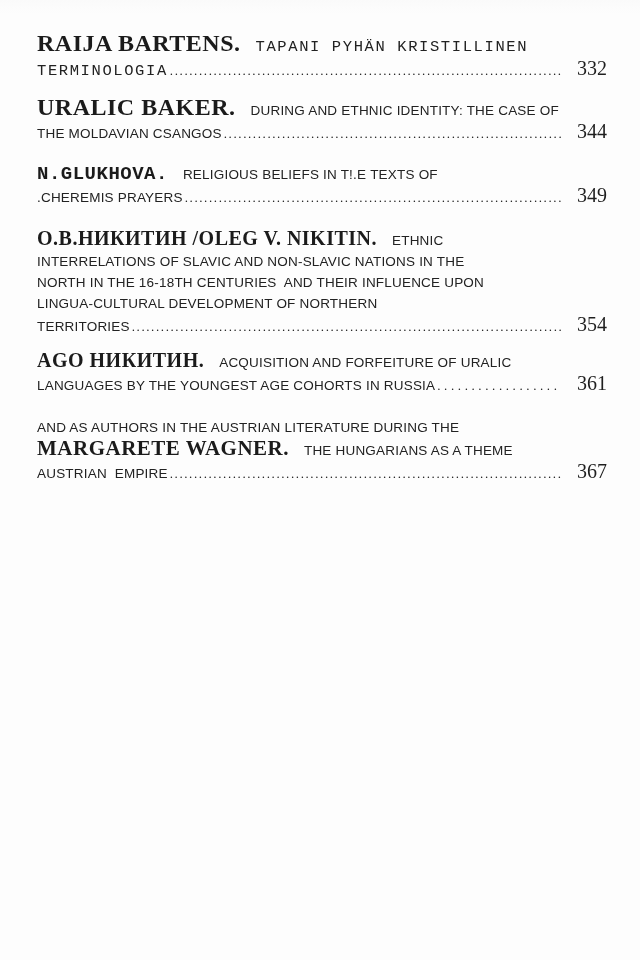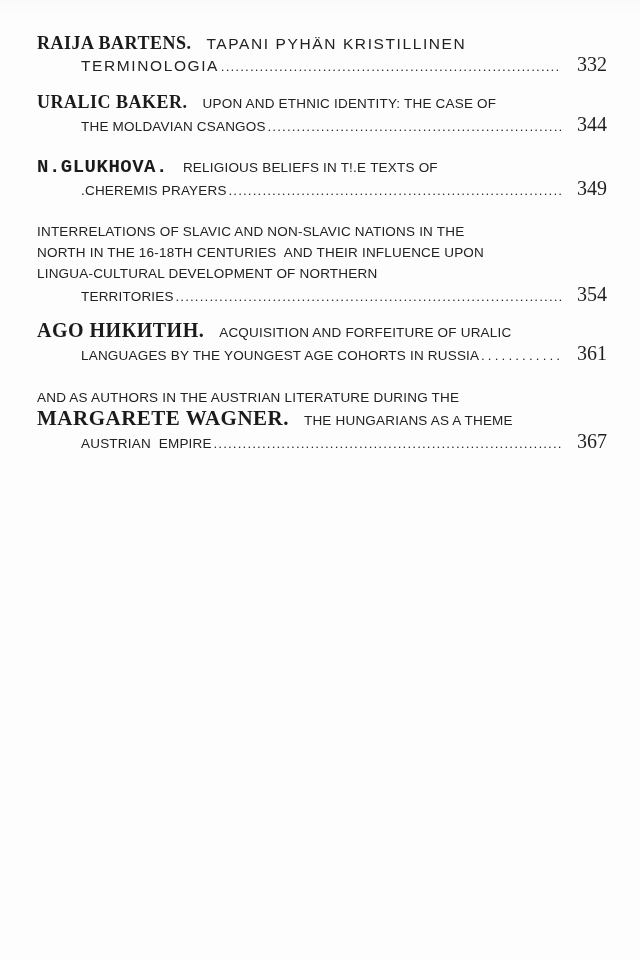--- a/index.html
+++ b/index.html
@@ -23,39 +23,38 @@
     background: linear-gradient(180deg, #fafafa 0px, #fdfdfd 14px);
   }
   .entry { margin: 0; }
   .line {
     line-height: 21px;
     white-space: nowrap;
   }
   .line.last {
     display: flex;
     align-items: baseline;
-    margin-left: 44px;
   }
   
   .author {
     font-family: "Liberation Serif", "DejaVu Serif", serif;
     font-weight: bold;
     letter-spacing: 0.5px;
     margin-right: 15px;
   }
   
   .title-frag {
     font-family: "Liberation Sans", "DejaVu Sans", sans-serif;
     font-size: 13.5px;
     letter-spacing: 0.2px;
     color: #222;
   }
   
   .e1 .title-frag {
-    font-family: Liberation Sans, sans-serif;
+    font-family: Liberation Mono, monospace;
     font-size: 15.5px;
     letter-spacing: 1.6px;
   }
   .last-text { flex: 0 0 auto; }
   .dots {
     flex: 1 1 auto;
     min-width: 0;
     overflow: hidden;
     white-space: nowrap;
     font-family: "Liberation Serif", "DejaVu Serif", serif;
@@ -68,21 +67,21 @@
   .page-num {
     flex: 0 0 auto;
     min-width: 34px;
     padding-left: 12px;
     text-align: right;
     font-family: "Liberation Serif", "DejaVu Serif", serif;
     font-size: 20px;
     color: #1f1f1f;
   }
   
-  .e1 .author, .e2 .author { font-size: 18px; }
+  .e1 .author, .e2 .author { font-size: 24px; }
   .e3 .author { font-size: 19px; font-family: Liberation Mono, monospace; }
   .e4 .author, .e5 .author { font-size: 20px; }
   .e6 .author { font-size: 21px; }
   .e4 .line { line-height: 20px; }
   
   .e1 { margin-bottom: 15px; }
   .e2 { margin-bottom: 19px; }
   .e3 { margin-bottom: 20px; }
   .e4 { margin-bottom: 13px; }
   .e5 { margin-bottom: 20px; }
@@ -98,41 +97,44 @@
     </div>
     <div class="line last">
       <span class="title-frag last-text">TERMINOLOGIA</span>
       <span class="dots">........................................................................................................................................................................................................</span>
       <span class="page-num">332</span>
     </div>
   </div>
 
   <div class="entry e2">
     <div class="line">
-      <span class="author">URALIC BAKER.</span><span class="title-frag">UPON AND ETHNIC IDENTITY: THE CASE OF</span>
+      <span class="author">URALIC BAKER.</span><span class="title-frag">DURING AND ETHNIC IDENTITY: THE CASE OF</span>
     </div>
     <div class="line last">
       <span class="title-frag last-text">THE MOLDAVIAN CSANGOS</span>
       <span class="dots">........................................................................................................................................................................................................</span>
       <span class="page-num">344</span>
     </div>
   </div>
 
   <div class="entry e3">
     <div class="line">
       <span class="author">N.GLUKHOVA.</span><span class="title-frag">RELIGIOUS BELIEFS IN T!.Е TEXTS OF</span>
     </div>
     <div class="line last">
       <span class="title-frag last-text">.CHEREMIS PRAYERS</span>
       <span class="dots">........................................................................................................................................................................................................</span>
       <span class="page-num">349</span>
     </div>
   </div>
 
   <div class="entry e4">
+    <div class="line">
+      <span class="author">О.В.НИКИТИН /OLEG V. NIKITIN.</span><span class="title-frag">ETHNIC</span>
+    </div>
     <div class="line">
       <span class="title-frag">INTERRELATIONS OF SLAVIC AND NON-SLAVIC NATIONS IN THE</span>
     </div>
     <div class="line">
       <span class="title-frag">NORTH IN THE 16-18TH CENTURIES&nbsp; AND THEIR INFLUENCE UPON</span>
     </div>
     <div class="line">
       <span class="title-frag">LINGUA-CULTURAL DEVELOPMENT OF NORTHERN</span>
     </div>
     <div class="line last">

